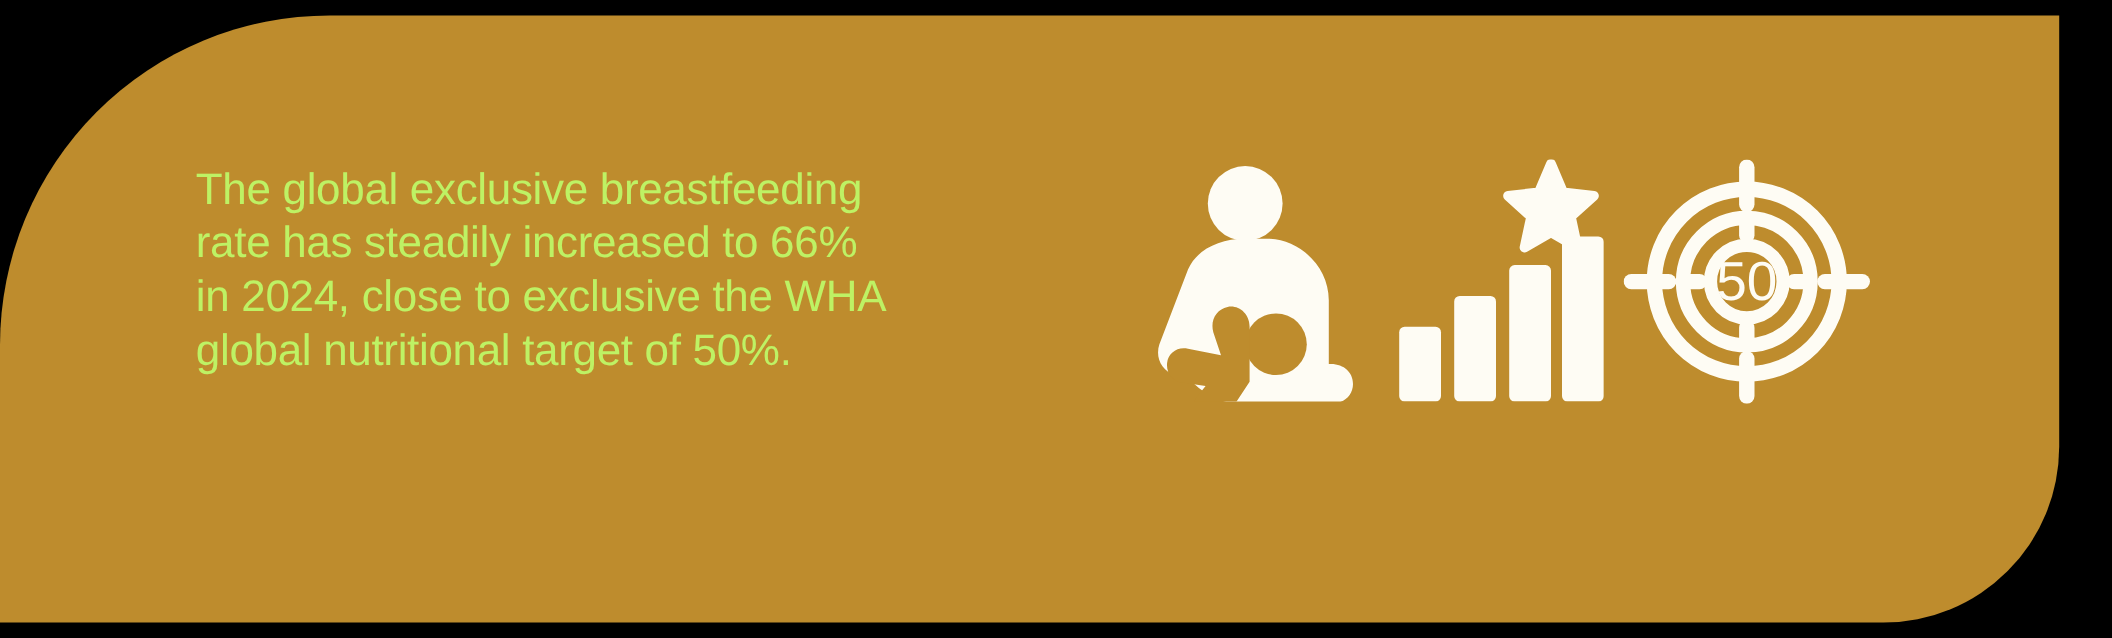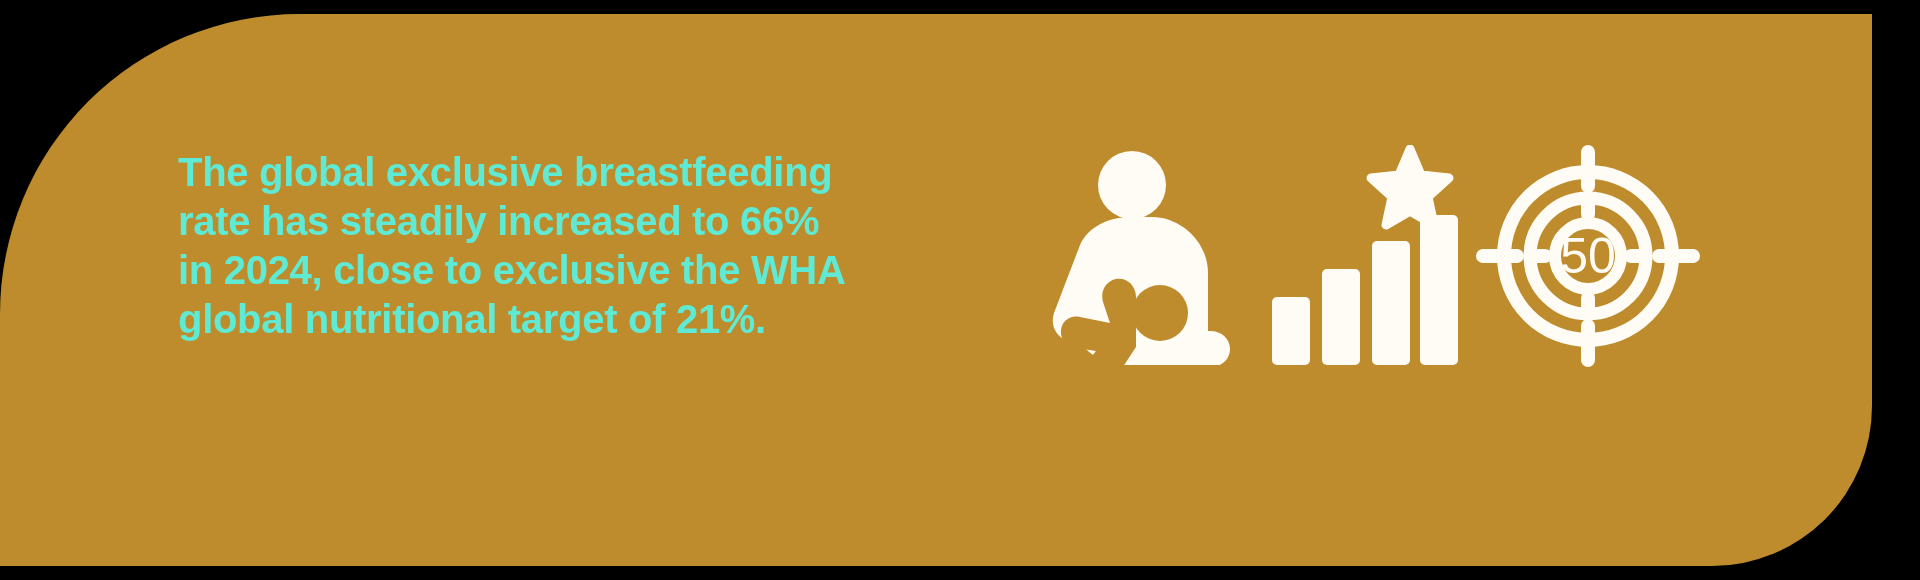--- a/index.html
+++ b/index.html
@@ -37,25 +37,25 @@
   }
 
   
   .text-block {
     position: absolute;
     left: 178px;
     top: 148px;
     width: 640px;
   }
   .stat-line {
-    color: #5eead4;
+    color: #bef264;
     font-family: "Liberation Sans", sans-serif;
     font-size: 40px;
     line-height: 49px;
-    font-weight: 700;
+    font-weight: 400;
     letter-spacing: -0.3px;
     white-space: nowrap;
   }
 
   
   .icon-row {
     position: absolute;
     left: 1040px;
     top: 145px;
     width: 660px;
@@ -76,21 +76,21 @@
 <body>
 
 <div id="banner">
 
   <div class="panel"></div>
 
   <div class="text-block">
     <div class="stat-line">The global exclusive breastfeeding</div>
     <div class="stat-line">rate has steadily increased to 66%</div>
     <div class="stat-line">in 2024, close to exclusive the WHA</div>
-    <div class="stat-line">global nutritional target of 21%.</div>
+    <div class="stat-line">global nutritional target of 50%.</div>
   </div>
 
   <div class="icon-row">
 
     <div class="icon icon-mother">
       <svg width="200" height="220" viewBox="0 0 200 220" aria-hidden="true">
         <g fill="#FEFCF4">
 
           <circle cx="92" cy="40" r="34"></circle>
 

